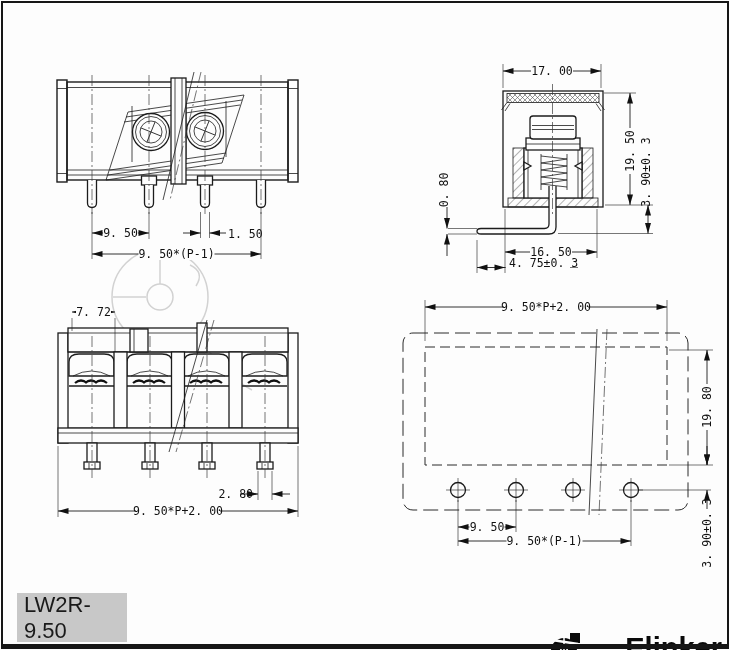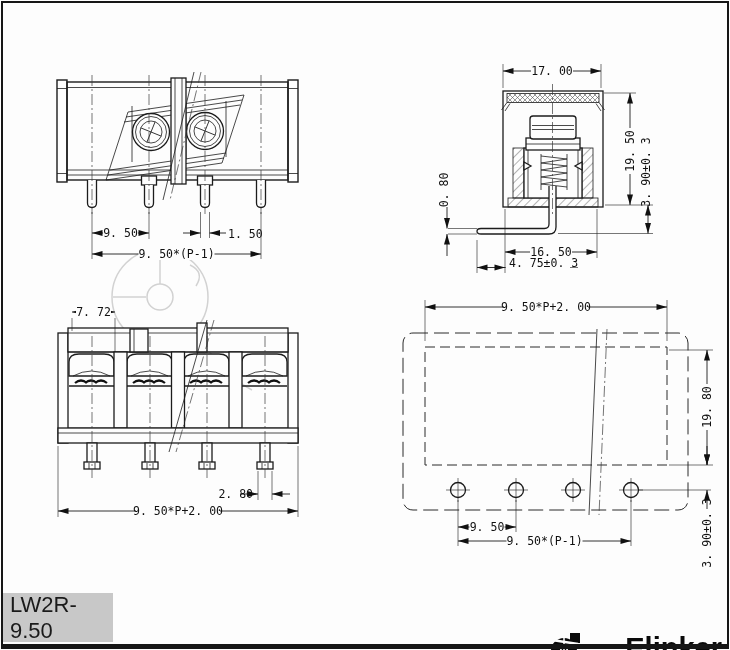--- a/index.html
+++ b/index.html
@@ -16,21 +16,21 @@
   .tn{fill:none;stroke:#1c1c1c;stroke-width:0.8;}
   .th{fill:none;stroke:#111;stroke-width:2.2;}
   .cl{fill:none;stroke:#3a3a3a;stroke-width:0.7;stroke-dasharray:11 3 2 3;}
   .dm{fill:none;stroke:#1c1c1c;stroke-width:0.9;}
   .ex{fill:none;stroke:#1c1c1c;stroke-width:0.6;}
   .dash1{fill:none;stroke:#2a2a2a;stroke-width:1;stroke-dasharray:15 6;}
   .dash2{fill:none;stroke:#2a2a2a;stroke-width:1;stroke-dasharray:10 5;}
   .wm{fill:none;stroke:#d2d2d2;stroke-width:1.5;}
   .bgx{fill:#fdfdfd;stroke:none;}
   text.dt{font-family:"DejaVu Sans Mono",monospace;font-size:11.5px;fill:#111;}
-  .partbox{position:absolute;left:3px;top:593px;width:110px;height:49px;background:#c8c8c8;z-index:4;
+  .partbox{position:absolute;left:17px;top:593px;width:110px;height:49px;background:#c8c8c8;z-index:4;
            display:flex;align-items:center;font-family:"Liberation Sans",sans-serif;
            font-size:22px;color:#1a1a1a;padding-left:7px;box-sizing:border-box;}
   .brand{position:absolute;right:8px;top:630px;z-index:4;display:flex;align-items:center;gap:36px;}
   .brand-text{font-family:"Liberation Sans",sans-serif;font-weight:900;font-size:29px;color:#0a0a0a;
               letter-spacing:0px;margin-left:2px;}
 </style>
 </head>
 <body>
 
 <div class="page">

